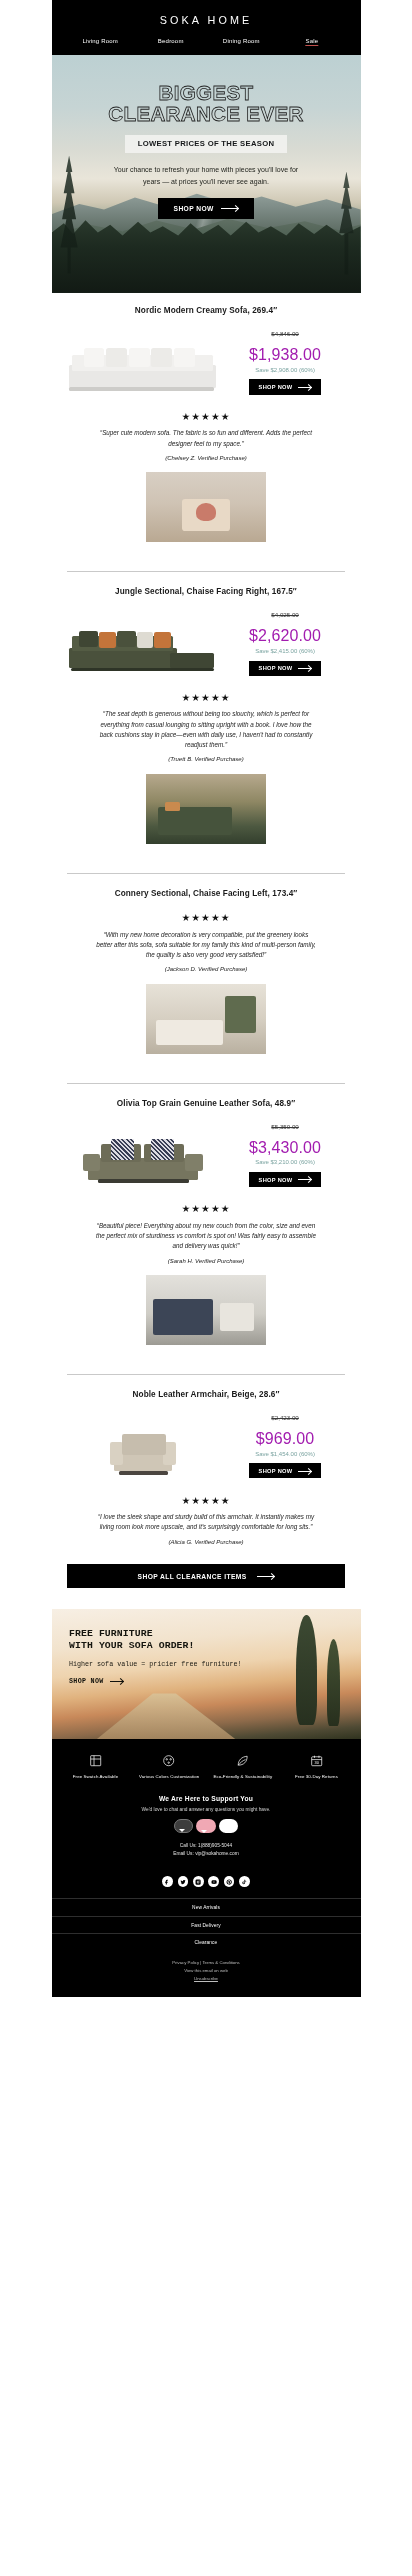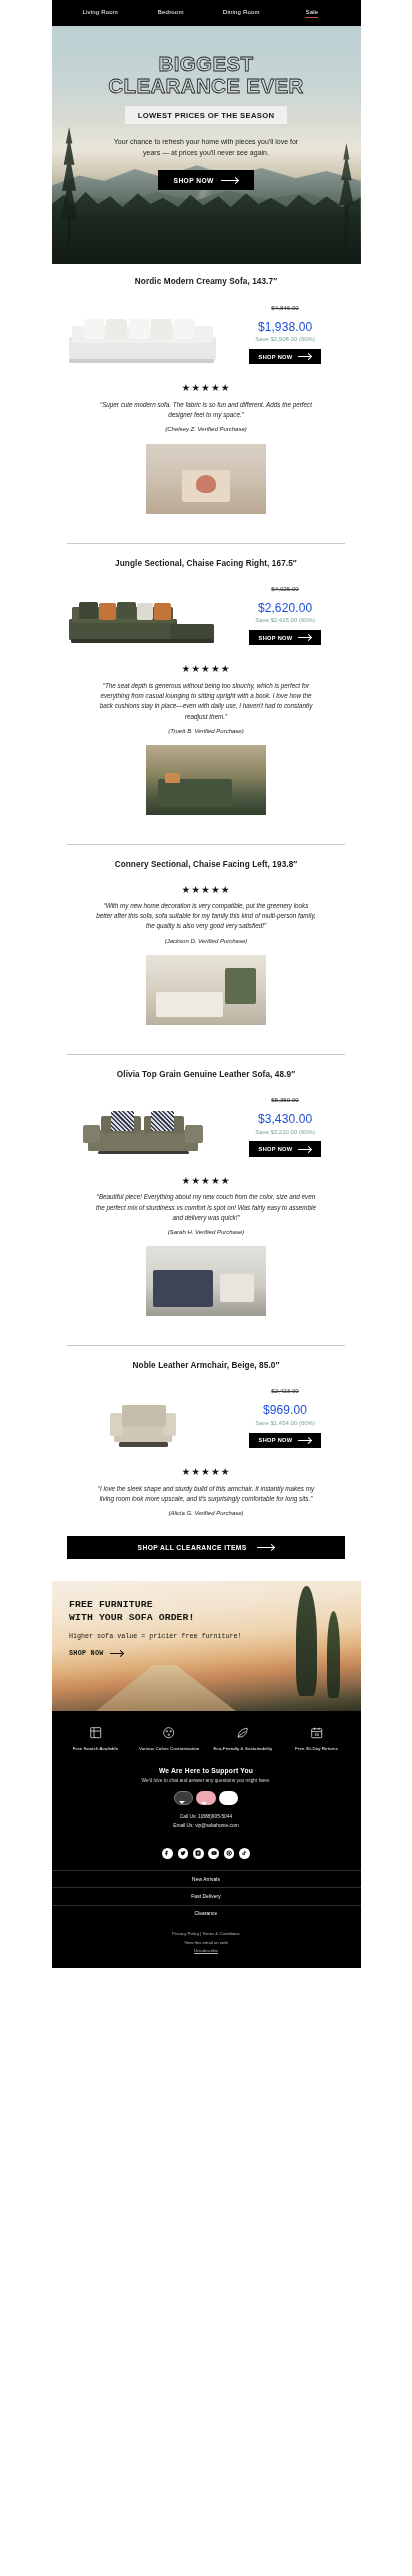--- a/index.html
+++ b/index.html
@@ -94,21 +94,21 @@
   }
 
   
   .product { padding:13.4px 15.5px 15.5px; }
   .divider { height:0.5px; background:#c9c9c9; margin:0 0 15.5px; }
   .p-title { text-align:center; font-size:8.2px; font-weight:600; letter-spacing:0.1px; margin-bottom:13.4px; }
   .p-body { display:flex; align-items:center; gap:5.2px; }
   .p-img { width:155px; height:68px; position:relative; flex:none; }
   .p-right { flex:1; text-align:center; padding-right:2.1px; }
   .p-was { font-size:6.2px; color:#3a3a3a; text-decoration:line-through; }
-  .p-now { font-size:12px; color:#1d4ed8; font-weight:400; margin-top:9px; letter-spacing:0.1px; }
+  .p-now { font-size:16px; color:#a21caf; font-weight:400; margin-top:9px; letter-spacing:0.1px; }
   .p-save { font-size:6px; color:#7aa3a0; margin-top:2.6px; }
   .btn-shop {
     display:inline-flex; align-items:center; justify-content:center; gap:5.7px;
     background:#000000; color:#ffffff; text-decoration:none;
     font-size:5.7px; font-weight:700; letter-spacing:0.3px;
     padding:4.6px 9.3px; margin-top:6.7px;
   }
   .btn-shop .arrow { width:13.4px; }
   .btn-shop .arrow::before { width:13.4px; }
 
@@ -213,20 +213,21 @@
   .legal { background:#000000; text-align:center; padding:6.2px 10.3px 13.4px; }
   .legal .line { color:#bdbdbd; font-size:4.3px; line-height:1.9; }
   .legal .unsub { text-decoration:underline; }
 </style>
 </head>
 <body>
 
 <div class="email">
 
   <div class="nav-head">
+    <div class="brand">SOKA HOME</div>
     <div class="nav-row">
       <a class="nav-item" href="#">Living Room</a>
       <a class="nav-item" href="#">Bedroom</a>
       <a class="nav-item" href="#">Dining Room</a>
       <a class="nav-item active" href="#">Sale</a>
     </div>
   </div>
 
   <div class="hero">
     <div class="hero-sky"></div>
@@ -241,21 +242,21 @@
       <div class="hero-strip">LOWEST PRICES OF THE SEASON</div>
       <div class="hero-sub">Your chance to refresh your home with pieces you'll love for years — at prices you'll never see again.</div>
       <a class="btn-dark" href="#">
         <span>SHOP NOW</span>
         <span class="arrow"></span>
       </a>
     </div>
   </div>
 
   <div class="product">
-    <div class="p-title">Nordic Modern Creamy Sofa, 143.7″</div>
+    <div class="p-title">Nordic Modern Creamy Sofa, 269.4″</div>
     <div class="p-body">
       <div class="p-img">
         <div class="sofa">
           <div class="base" style="left:2.1px;bottom:8.2px;width:147px;height:23px;background:#e9e8e6;"></div>
           <div class="base" style="left:5.2px;bottom:25px;width:141px;height:16.5px;background:#f1f0ee;"></div>
           <div class="base" style="left:16.5px;bottom:29px;width:20.6px;height:19.6px;background:#f6f5f3;border-radius:2.6px;"></div>
           <div class="base" style="left:39px;bottom:29px;width:20.6px;height:19.6px;background:#ecebe8;border-radius:2.6px;"></div>
           <div class="base" style="left:62px;bottom:29px;width:20.6px;height:19.6px;background:#f6f5f3;border-radius:2.6px;"></div>
           <div class="base" style="left:84px;bottom:29px;width:20.6px;height:19.6px;background:#ecebe8;border-radius:2.6px;"></div>
           <div class="base" style="left:107px;bottom:29px;width:20.6px;height:19.6px;background:#f6f5f3;border-radius:2.6px;"></div>
@@ -306,21 +307,21 @@
       </div>
     </div>
     <div class="stars">★★★★★</div>
     <div class="review">“The seat depth is generous without being too slouchy, which is perfect for everything from casual lounging to sitting upright with a book. I love how the back cushions stay in place—even with daily use, I haven't had to constantly readjust them.”</div>
     <div class="review-by">(Truett B. Verified Purchase)</div>
     <div class="lifestyle ls2"></div>
   </div>
 
   <div class="product">
     <div class="divider"></div>
-    <div class="p-title">Connery Sectional, Chaise Facing Left, 193.8″</div>
+    <div class="p-title">Connery Sectional, Chaise Facing Left, 173.4″</div>
     <div class="stars">★★★★★</div>
     <div class="review">“With my new home decoration is very compatible, put the greenery looks better after this sofa, sofa suitable for my family this kind of multi-person family, the quality is also very good very satisfied!”</div>
     <div class="review-by">(Jackson D. Verified Purchase)</div>
     <div class="lifestyle ls3"></div>
   </div>
 
   <div class="product">
     <div class="divider"></div>
     <div class="p-title">Olivia Top Grain Genuine Leather Sofa, 48.9″</div>
     <div class="p-body">
@@ -347,21 +348,21 @@
       </div>
     </div>
     <div class="stars">★★★★★</div>
     <div class="review">“Beautiful piece! Everything about my new couch from the color, size and even the perfect mix of sturdiness vs comfort is spot on! Was fairly easy to assemble and delivery was quick!”</div>
     <div class="review-by">(Sarah H. Verified Purchase)</div>
     <div class="lifestyle ls4"></div>
   </div>
 
   <div class="product">
     <div class="divider"></div>
-    <div class="p-title">Noble Leather Armchair, Beige, 85.0″</div>
+    <div class="p-title">Noble Leather Armchair, Beige, 28.6″</div>
     <div class="p-body">
       <div class="p-img">
         <div class="sofa">
           <div class="base" style="left:47px;bottom:9.3px;width:58px;height:20.6px;background:#cfc6b6;"></div>
           <div class="base" style="left:43px;bottom:15.5px;width:13.4px;height:23px;background:#d9d1c2;border-radius:2.1px;"></div>
           <div class="base" style="left:96px;bottom:15.5px;width:13.4px;height:23px;background:#d9d1c2;border-radius:2.1px;"></div>
           <div class="base" style="left:55px;bottom:25px;width:44px;height:21.6px;background:#c6bdad;border-radius:2.1px;"></div>
           <div class="base" style="left:52px;bottom:5.2px;width:49px;height:4.1px;background:#4b4640;"></div>
         </div>
       </div>

